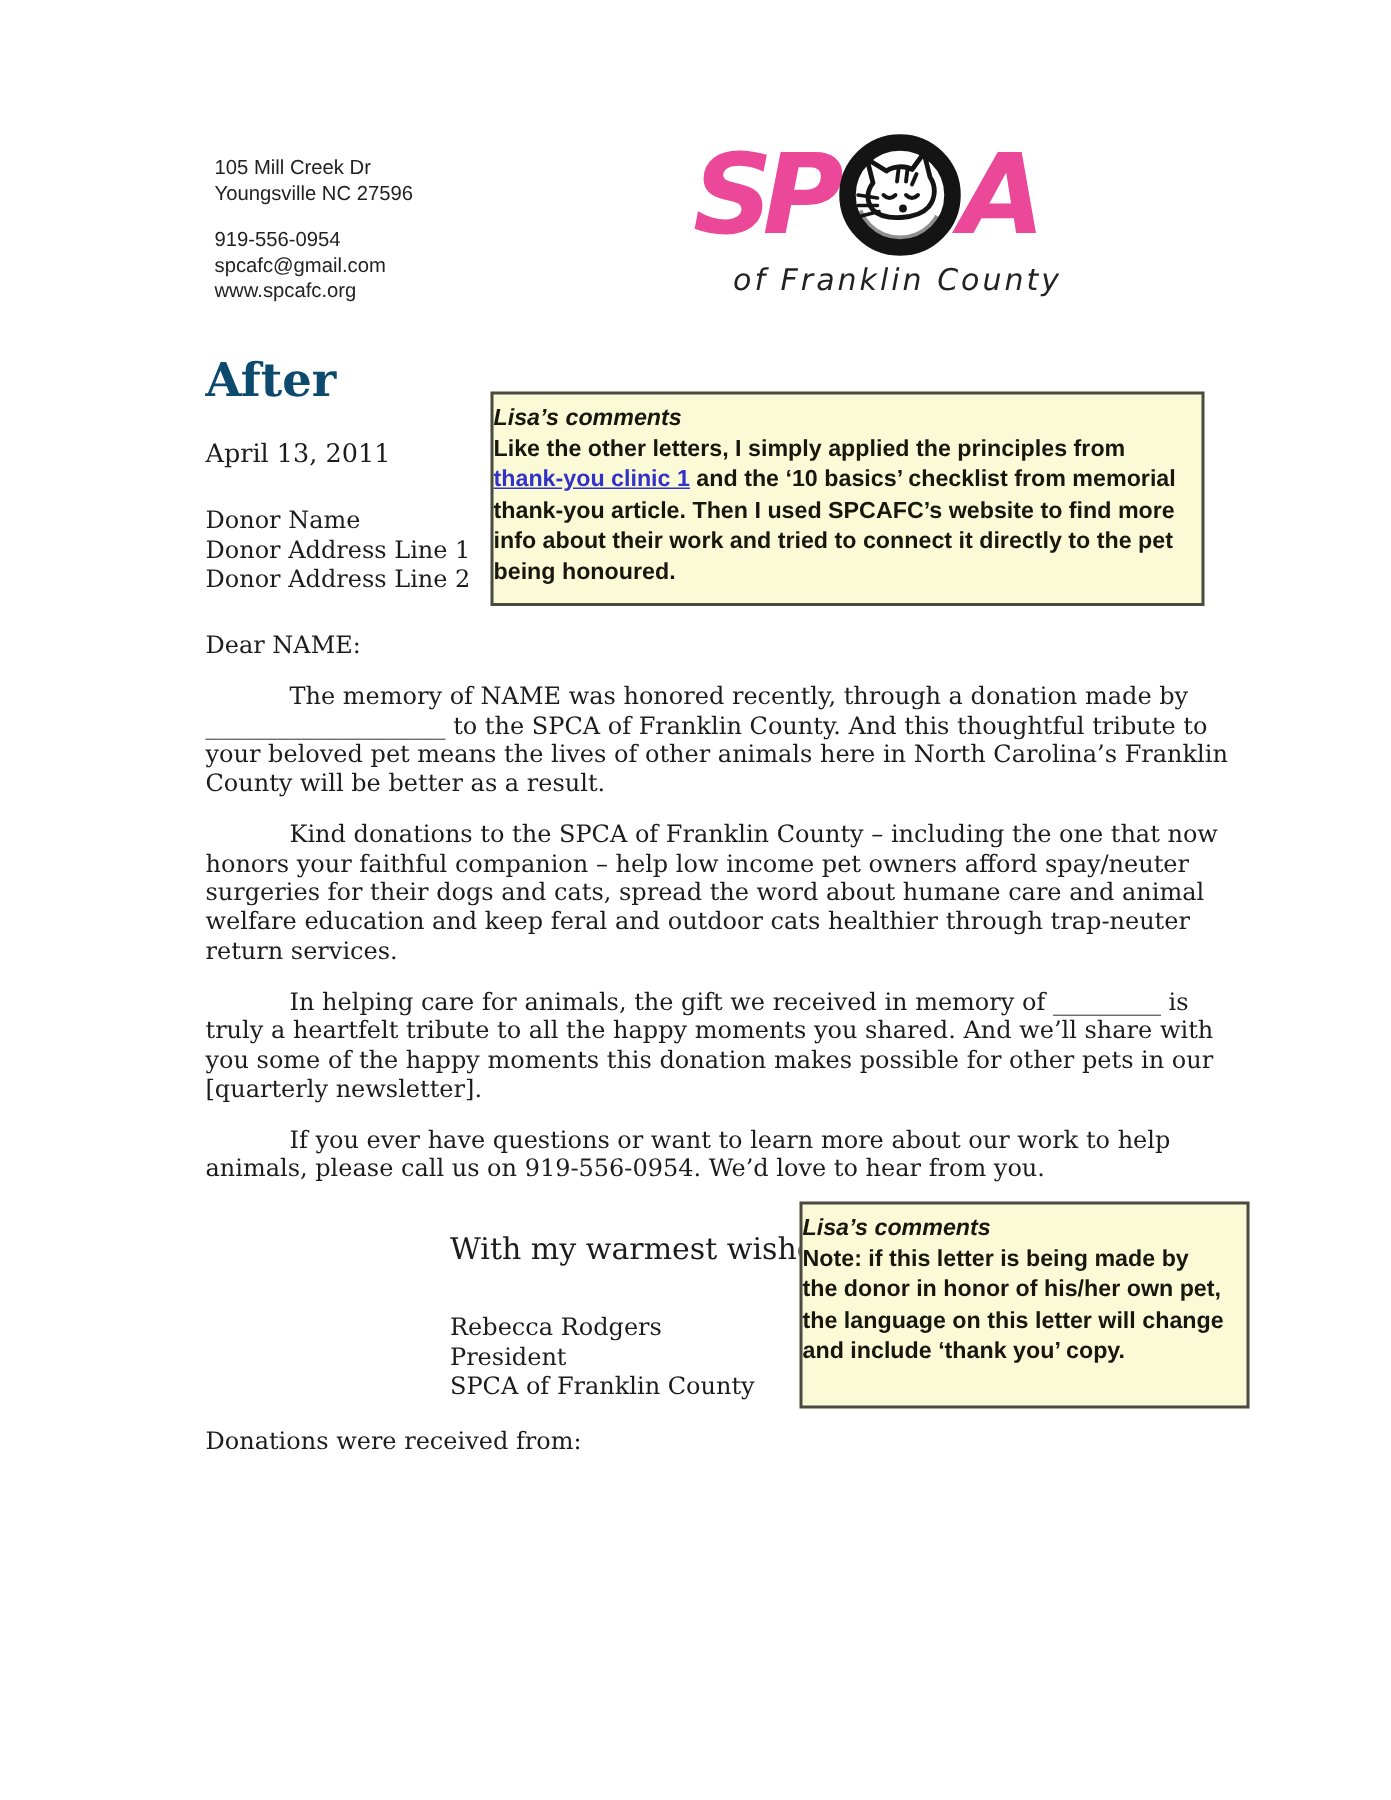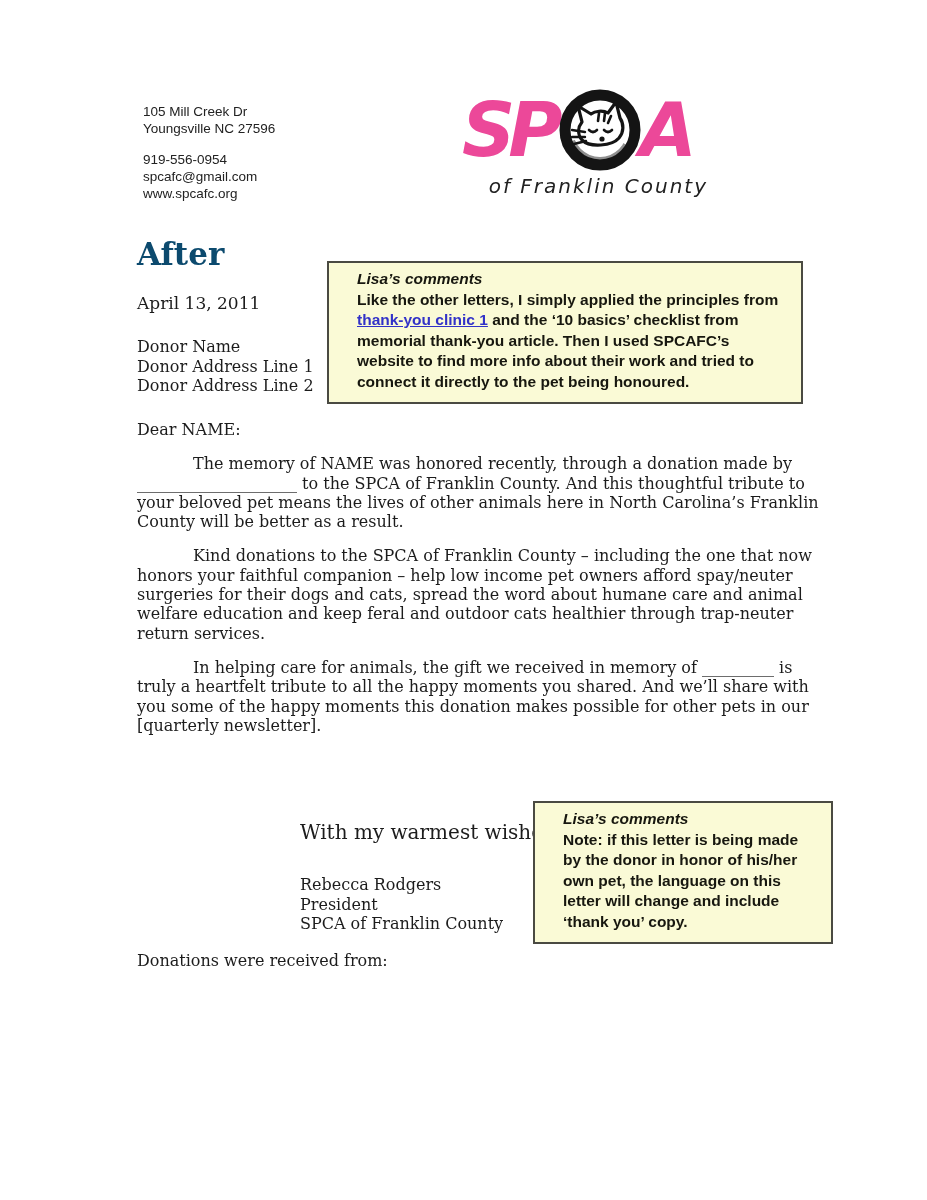--- a/index.html
+++ b/index.html
@@ -61,21 +61,21 @@
     font-size: 31px;
     color: #0c4a6e;
   }
 
   
   .comment-box {
     position: absolute;
     box-sizing: border-box;
     background: #fafad6;
     border: 2px solid #4a4a42;
-    padding: 6px 12px 10px 28px;
+    padding: 6px 12px 10px 0;
     font-family: "Liberation Sans", sans-serif;
     font-weight: bold;
     font-size: 15.5px;
     line-height: 20.5px;
     color: #17170f;
   }
   .comment-box .cb-title { font-style: italic; }
   .comment-box-1 { left: 327px; top: 261px; width: 476px; min-height: 126px; }
   .comment-box-2 { left: 533px; top: 801px; width: 300px; min-height: 138px; }
   .cb-link {
@@ -197,20 +197,21 @@
     <div>Donor Name</div>
     <div>Donor Address Line 1</div>
     <div>Donor Address Line 2</div>
   </div>
 
   <div class="letter-body serif">
     <p>Dear NAME:</p>
     <p class="indent">The memory of NAME was honored recently, through a donation made by ____________________ to the SPCA of Franklin County. And this thoughtful tribute to your beloved pet means the lives of other animals here in North Carolina’s Franklin County will be better as a result.</p>
     <p class="indent">Kind donations to the SPCA of Franklin County – including the one that now honors your faithful companion – help low income pet owners afford spay/neuter surgeries for their dogs and cats, spread the word about humane care and animal welfare education and keep feral and outdoor cats healthier through trap-neuter return services.</p>
     <p class="indent">In helping care for animals, the gift we received in memory of _________ is truly a heartfelt tribute to all the happy moments you shared. And we’ll share with you some of the happy moments this donation makes possible for other pets in our [quarterly newsletter].</p>
+    <p class="indent">If you ever have questions or want to learn more about our work to help animals, please call us on 919-556-0954. We’d love to hear from you.</p>
   </div>
 
   <div class="closing-line serif">With my warmest wishes,</div>
 
   <div class="comment-box comment-box-2">
     <div class="cb-title">Lisa’s comments</div>
     <div class="cb-body">Note: if this letter is being made by the donor in honor of his/her own pet, the language on this letter will change and include ‘thank you’ copy.</div>
   </div>
 
   <div class="signature-block serif">

